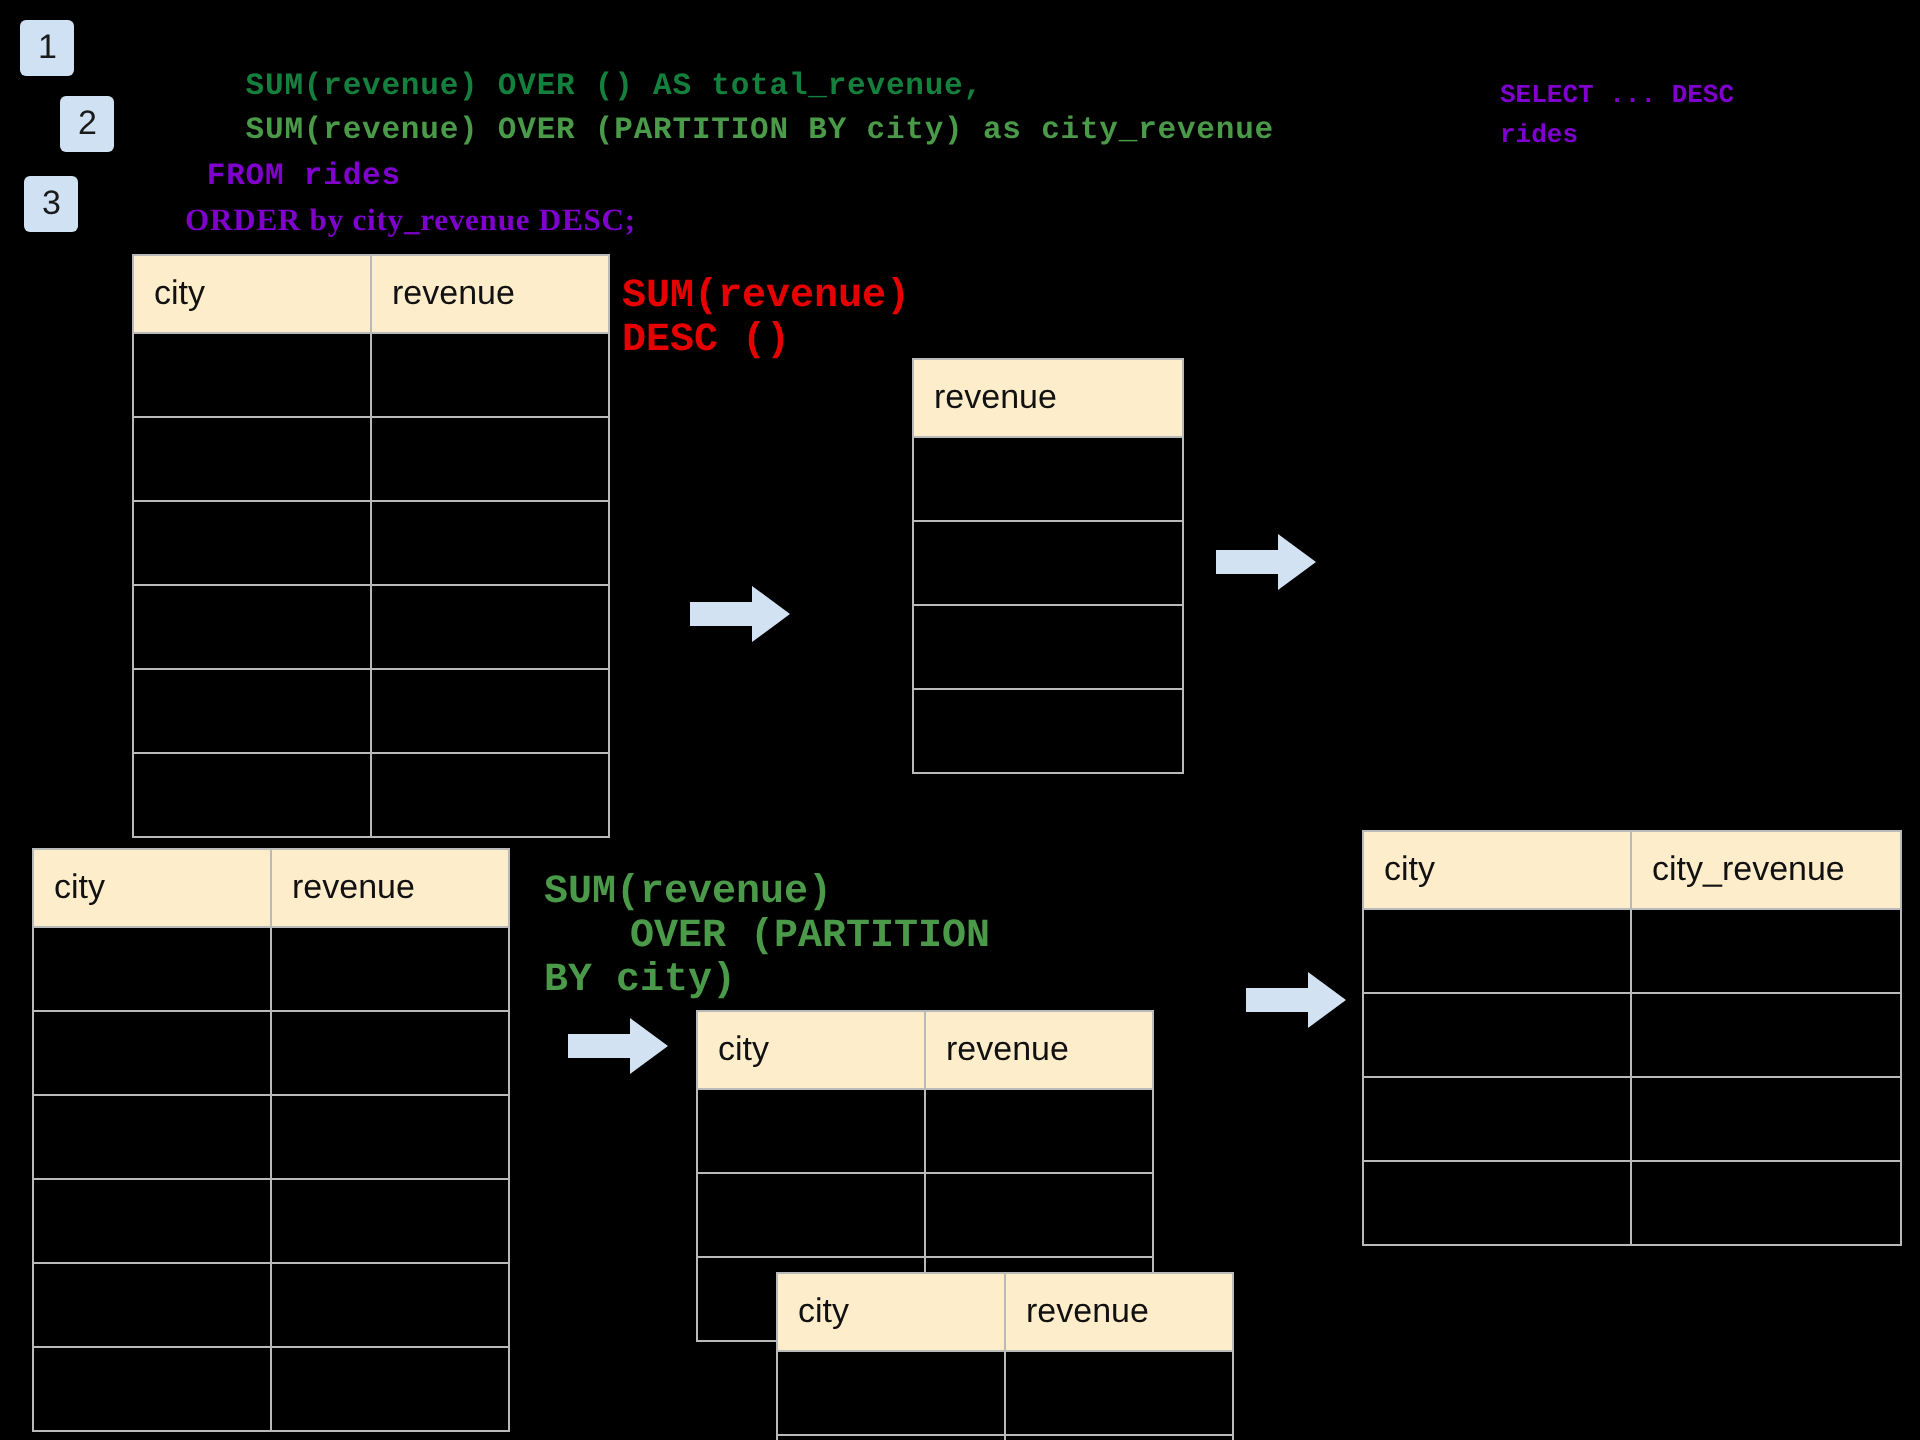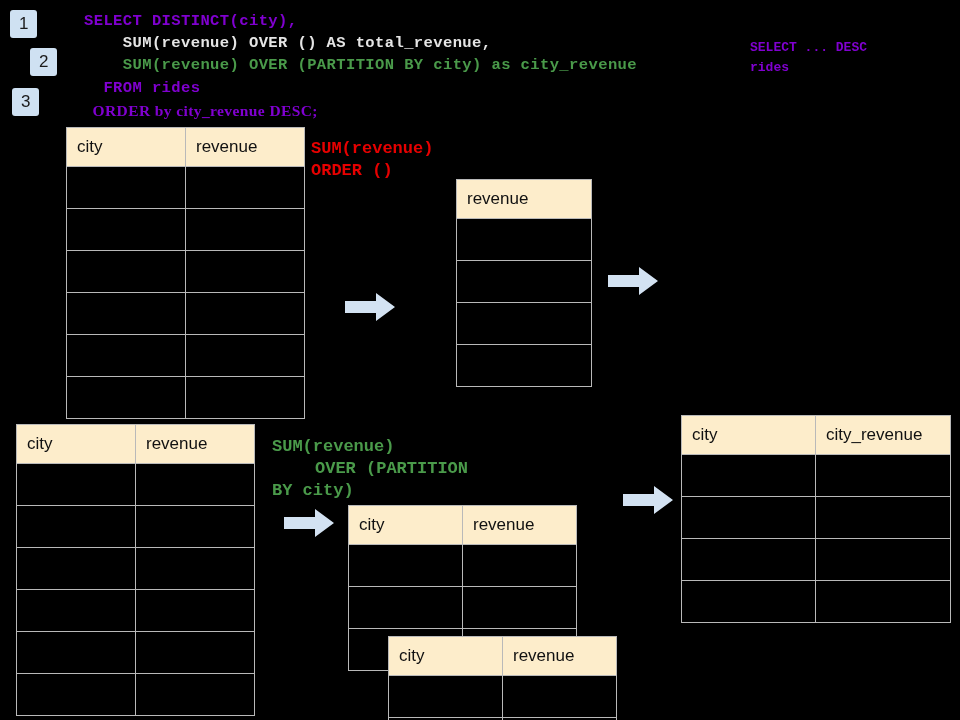--- a/index.html
+++ b/index.html
@@ -33,27 +33,27 @@
   .code {
     position: absolute;
     font-family: "Liberation Mono", "DejaVu Sans Mono", monospace;
     font-size: 15.5px;
     letter-spacing: 0.4px;
     white-space: pre;
     line-height: 21px;
     font-weight: bold;
   }
   .code.c-purple { color: #8000d0; }
-  .code.c-red    { color: #e5e5e5; }
+  .code.c-red    { color: #15803d; }
   .code.c-green  { color: #4a9a4a; }
 
   .anno {
     position: absolute;
     font-family: "Liberation Mono", "DejaVu Sans Mono", monospace;
-    font-size: 17px;
+    font-size: 20px;
     line-height: 22px;
     white-space: pre;
     font-weight: bold;
   }
   .anno.a-red   { color: #e60000; }
   .anno.a-green { color: #4a9a4a; }
 
   .side-note {
     position: absolute;
     font-family: "Liberation Mono", "DejaVu Sans Mono", monospace;
@@ -96,31 +96,30 @@
 </style>
 </head>
 <body>
 
 <div id="canvas">
 
   <div class="badge" style="left:10px; top:10px;">1</div>
   <div class="badge" style="left:30px; top:48px;">2</div>
   <div class="badge" style="left:12px; top:88px;">3</div>
 
-  <div class="code c-purple" style="left:84px; top:11px;">SELECT DISTINCT(city),</div>
   <div class="code c-red" style="left:84px; top:33px;">    SUM(revenue) OVER () AS total_revenue,</div>
   <div class="code c-green" style="left:84px; top:55px;">    SUM(revenue) OVER (PARTITION BY city) as city_revenue</div>
   <div class="code c-purple" style="left:84px; top:78px;">  FROM rides</div>
   <div class="code c-purple" style="left:84px; top:100px;font-family:Liberation Serif, serif;">  ORDER by city_revenue DESC;</div>
 
   <div class="side-note" style="left:750px; top:38px;">SELECT ... DESC</div>
   <div class="side-note" style="left:750px; top:58px;">rides</div>
 
   <div class="anno a-red" style="left:311px; top:138px;">SUM(revenue)</div>
-  <div class="anno a-red" style="left:311px; top:160px;">ORDER ()</div>
+  <div class="anno a-red" style="left:311px; top:160px;">DESC ()</div>
 
   <div class="anno a-green" style="left:272px; top:436px;">SUM(revenue)</div>
   <div class="anno a-green" style="left:272px; top:458px;margin-left:43px;">OVER (PARTITION</div>
   <div class="anno a-green" style="left:272px; top:480px;">BY city)</div>
 
   <table class="tbl" id="tbl-source-top" style="left:66px; top:127px; width:238px;">
     <colgroup>
         <col style="width:119px">
         <col style="width:119px">
       </colgroup>

